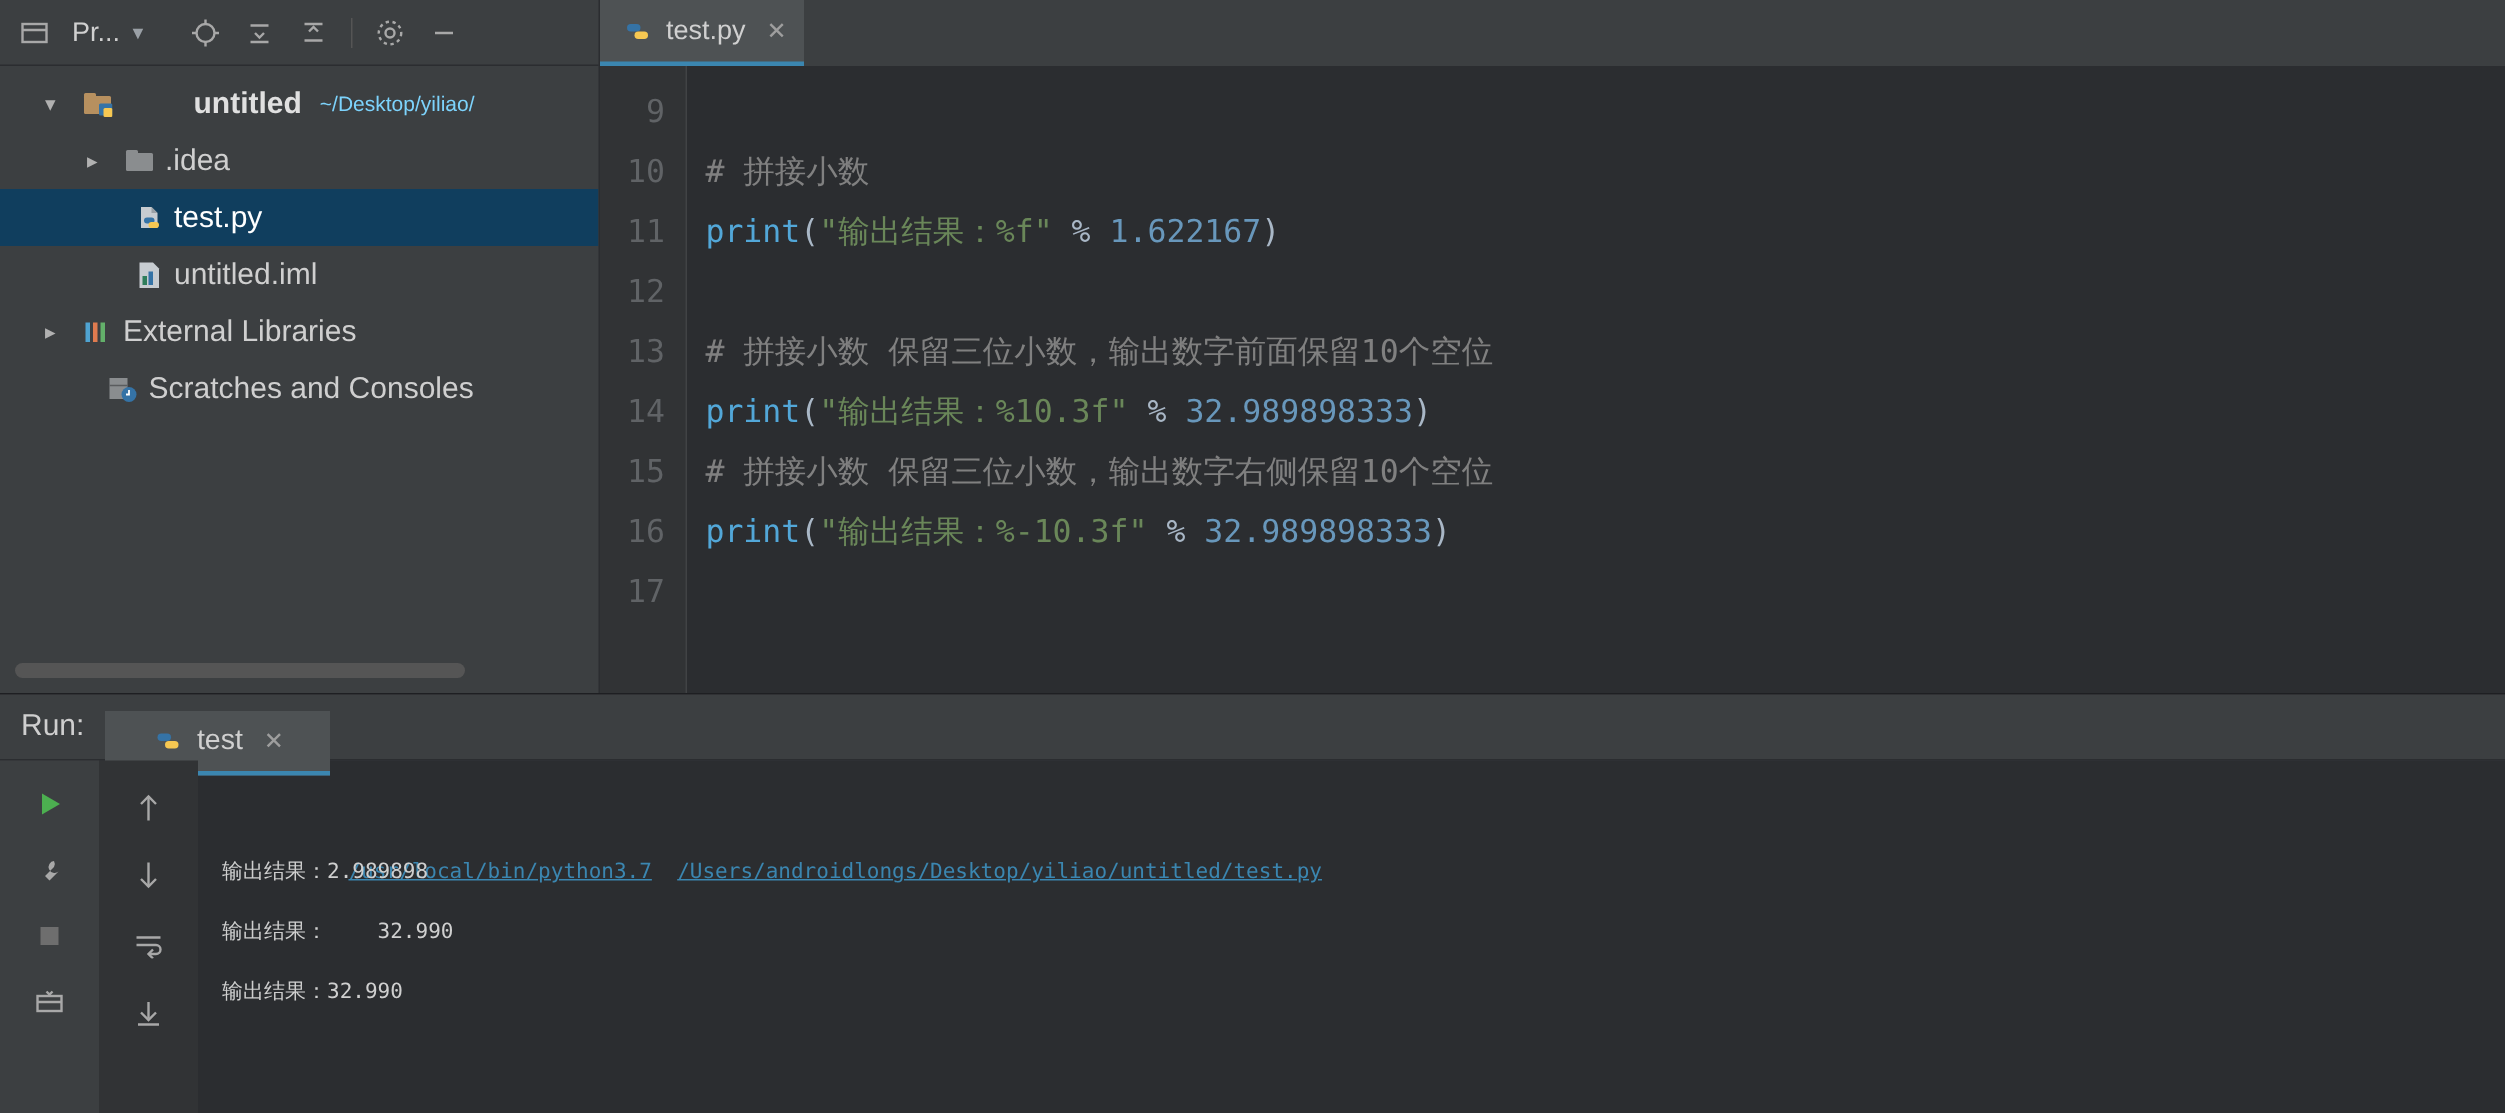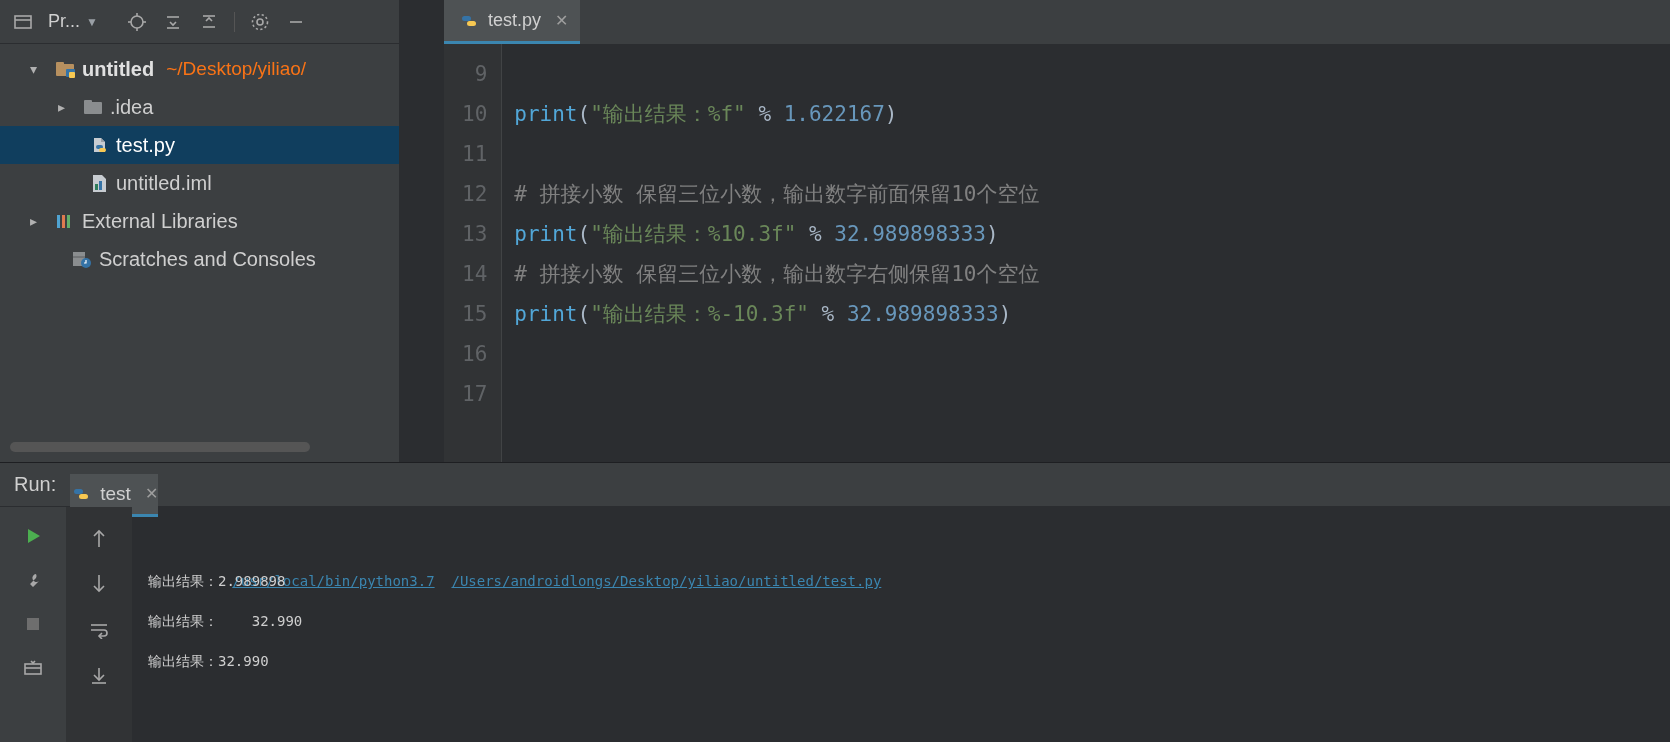--- a/index.html
+++ b/index.html
@@ -6,21 +6,21 @@
   body {
     font-family: "Segoe UI", "Helvetica Neue", Arial, sans-serif;
     background: #2b2d30;
     color: #bababa;
     width: 1670px;
     height: 742px;
     overflow: hidden;
     font-size: 15px;
   }
   .root { display: flex; flex-direction: column; width: 100%; height: 100%; }
-  .top { display: flex; flex: 1; min-height: 0; gap: 44px; }
+  .top { display: flex; flex: 1; min-height: 0; }
   .sidebar {
     width: 400px;
     background: #3c3f41;
     display: flex;
     flex-direction: column;
     border-right: 1px solid #2b2d30;
   }
   .sidebar-toolbar {
     display: flex;
     align-items: center;
@@ -60,22 +60,22 @@
   .tree-row.selected { background:#0b4e7d; }
   .tree-row.selected { background:#2d3f50; }
   .tree-row.selected { background:#2d4257; }
   .tree-row.selected { background:#2f4a63; }
   .tree-row.selected { background:#2d3f50; }
   .depth0 { padding-left: 30px; }
   .depth1 { padding-left: 58px; }
   .depth2 { padding-left: 88px; }
   .arrow { width:18px; display:inline-block; color:#b1b1b1; font-size:14px; }
   .tree-ic { width:22px; height:22px; display:inline-flex; align-items:center; justify-content:center; }
-  .proj-name { font-weight:700; color:#e0e0e0; }
-  .proj-path { color:#f97316; font-size:19px; margin-left:6px; }
+  .proj-name { font-weight:700; color:#e0e0e0;margin-left:47px; }
+  .proj-path { color:#7dd3fc; font-size:14px; margin-left:6px; }
   .scroll-thumb { height:10px; background:#555; border-radius:5px; width:300px; margin:6px 10px 10px 10px; }
 
   .editor { flex:1; display:flex; flex-direction:column; background:#2b2d30; min-width:0; }
   .tab-bar { display:flex; align-items:stretch; height:44px; background:#3c3f41; }
   .tab {
     display:flex; align-items:center; gap:8px;
     padding: 0 12px 0 14px;
     background:#4e5254; color:#d0d0d0;
     border-bottom:3px solid #3b86b0;
     font-size:18px;
@@ -100,21 +100,21 @@
   .tok-str { color:#6a8759; }
   .tok-num { color:#6897bb; }
   .tok-cmt { color:#808080; }
   .tok-op  { color:#a9b7c6; }
   .tok-par { color:#a9b7c6; }
 
   .run-panel { height:280px; background:#2b2d30; border-top:1px solid #1e1f22; display:flex; flex-direction:column;}
   .run-header { height:44px; display:flex; align-items:center; background:#3c3f41; border-bottom:1px solid #2b2d30; }
   .run-label { padding:0 14px; color:#cfcfcf; font-size:20px; }
   .run-tab {
-    display:flex; align-items:center; gap:8px; height:100%; padding:0 0;
+    display:flex; align-items:center; gap:8px; height:100%; padding:0 31px;
     background:#4e5254; color:#d0d0d0; font-size:19px;
     border-bottom:3px solid #3b86b0;
     margin-top:21px;
   }
   .run-tab .close { color:#9e9e9e; font-size:16px; margin-left:6px;}
   .run-body { flex:1; display:flex; }
   .run-tools { width:66px; display:flex; flex-direction:column; align-items:center; gap:14px; padding-top:14px; background:#3c3f41;}
   .run-tools2 { width:66px; display:flex; flex-direction:column; align-items:center; gap:16px; padding-top:16px; background:#313335;}
   .console { flex:1; padding:14px 0 0 16px; font-family: "Menlo","Consolas",monospace; font-size:14px; color:#cfcfcf; }
   .console-line { height:40px; line-height:40px; white-space:pre; }
@@ -271,20 +271,21 @@
             <div class="gutter-line">11</div>
             <div class="gutter-line">12</div>
             <div class="gutter-line">13</div>
             <div class="gutter-line">14</div>
             <div class="gutter-line">15</div>
             <div class="gutter-line">16</div>
             <div class="gutter-line">17</div>
           </div>
         <div class="code">
             <div class="code-line"></div>
+            <div class="code-line"><span class="tok-cmt"># 拼接小数</span></div>
             <div class="code-line"><span class="tok-fn">print</span><span class="tok-par">(</span><span class="tok-str">"输出结果：%f"</span><span class="tok-op"> % </span><span class="tok-num">1.622167</span><span class="tok-par">)</span></div>
             <div class="code-line"></div>
             <div class="code-line"><span class="tok-cmt"># 拼接小数 保留三位小数，输出数字前面保留10个空位</span></div>
             <div class="code-line"><span class="tok-fn">print</span><span class="tok-par">(</span><span class="tok-str">"输出结果：%10.3f"</span><span class="tok-op"> % </span><span class="tok-num">32.989898333</span><span class="tok-par">)</span></div>
             <div class="code-line"><span class="tok-cmt"># 拼接小数 保留三位小数，输出数字右侧保留10个空位</span></div>
             <div class="code-line"><span class="tok-fn">print</span><span class="tok-par">(</span><span class="tok-str">"输出结果：%-10.3f"</span><span class="tok-op"> % </span><span class="tok-num">32.989898333</span><span class="tok-par">)</span></div>
             <div class="code-line"></div>
           </div>
       </div>
     </div>

